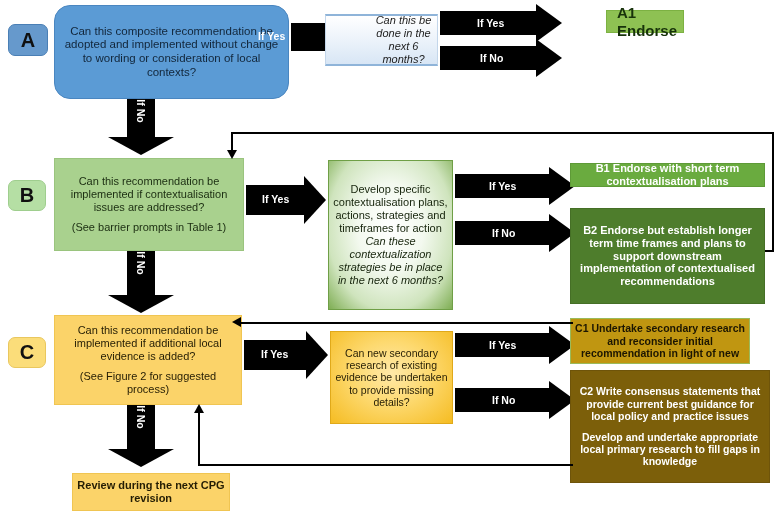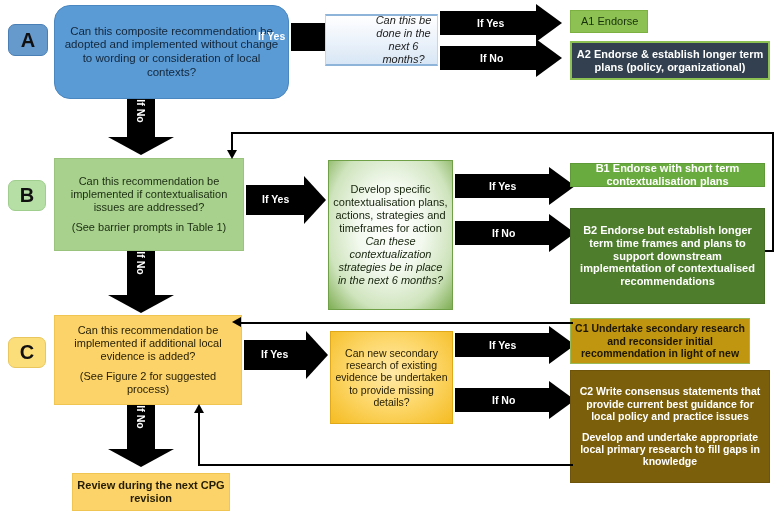--- a/index.html
+++ b/index.html
@@ -34,22 +34,23 @@
   }
   .a-sub{
     background:linear-gradient(180deg,#ffffff 0%,#eef4fb 45%,#d8e6f5 100%);
     border-top:2px solid #8fb4d9;
     border-bottom:2px solid #8fb4d9;
     border-left:1px solid #c3d6ea;border-right:1px solid #c3d6ea;
     color:#1b1b1b;font-size:11px;font-style:italic;
   }
   .a1{
     background:#8ec153;border:1.5px solid #7cb142;
-    color:#17320a;font-size:11px;font-weight:normal;
+    color:#17320a;font-size:15px;font-weight:bold;
     justify-content:flex-start;
+    margin-left:36px;
   }
   .a1 .txt{text-align:left;padding-left:10px;}
   .a2{
     background:#32404f;border:2px solid #8ec153;
     color:#ffffff;font-size:11px;font-weight:bold;
   }
 
   
   .b-main{
     background:#a9d18e;border:1px solid #9ac47e;
@@ -159,23 +160,20 @@
   <div class="arrow-r" style="left:440px;top:46px;width:122px;height:24px;background:none;">
     <div class="shaft" style="width:96px;"></div>
     <div class="head" style="left:96px;border-width:19px 0 19px 26px;"></div>
   </div>
   <div class="arrow-lbl" style="left:480px;top:52px;">If No</div>
 
   <div class="node a1" style="left:570px;top:10px;width:78px;height:23px;">
     <div class="txt">A1 Endorse</div>
   </div>
 
-  <div class="node a2" style="left:570px;top:41px;width:200px;height:39px;">
-    <div class="txt">A2 Endorse &amp; establish longer term plans (policy, organizational)</div>
-  </div>
 
   <div class="arrow-d" style="left:108px;top:99px;width:66px;height:56px;">
     <div class="dshaft" style="width:28px;height:38px;"></div>
     <div class="dhead" style="top:38px;border-width:18px 33px 0 33px;"></div>
     <div class="dlbl">If No</div>
   </div>
 
   <div class="badge badge-b" style="left:8px;top:180px;width:38px;height:31px;">
     <span>B</span>
   </div>

